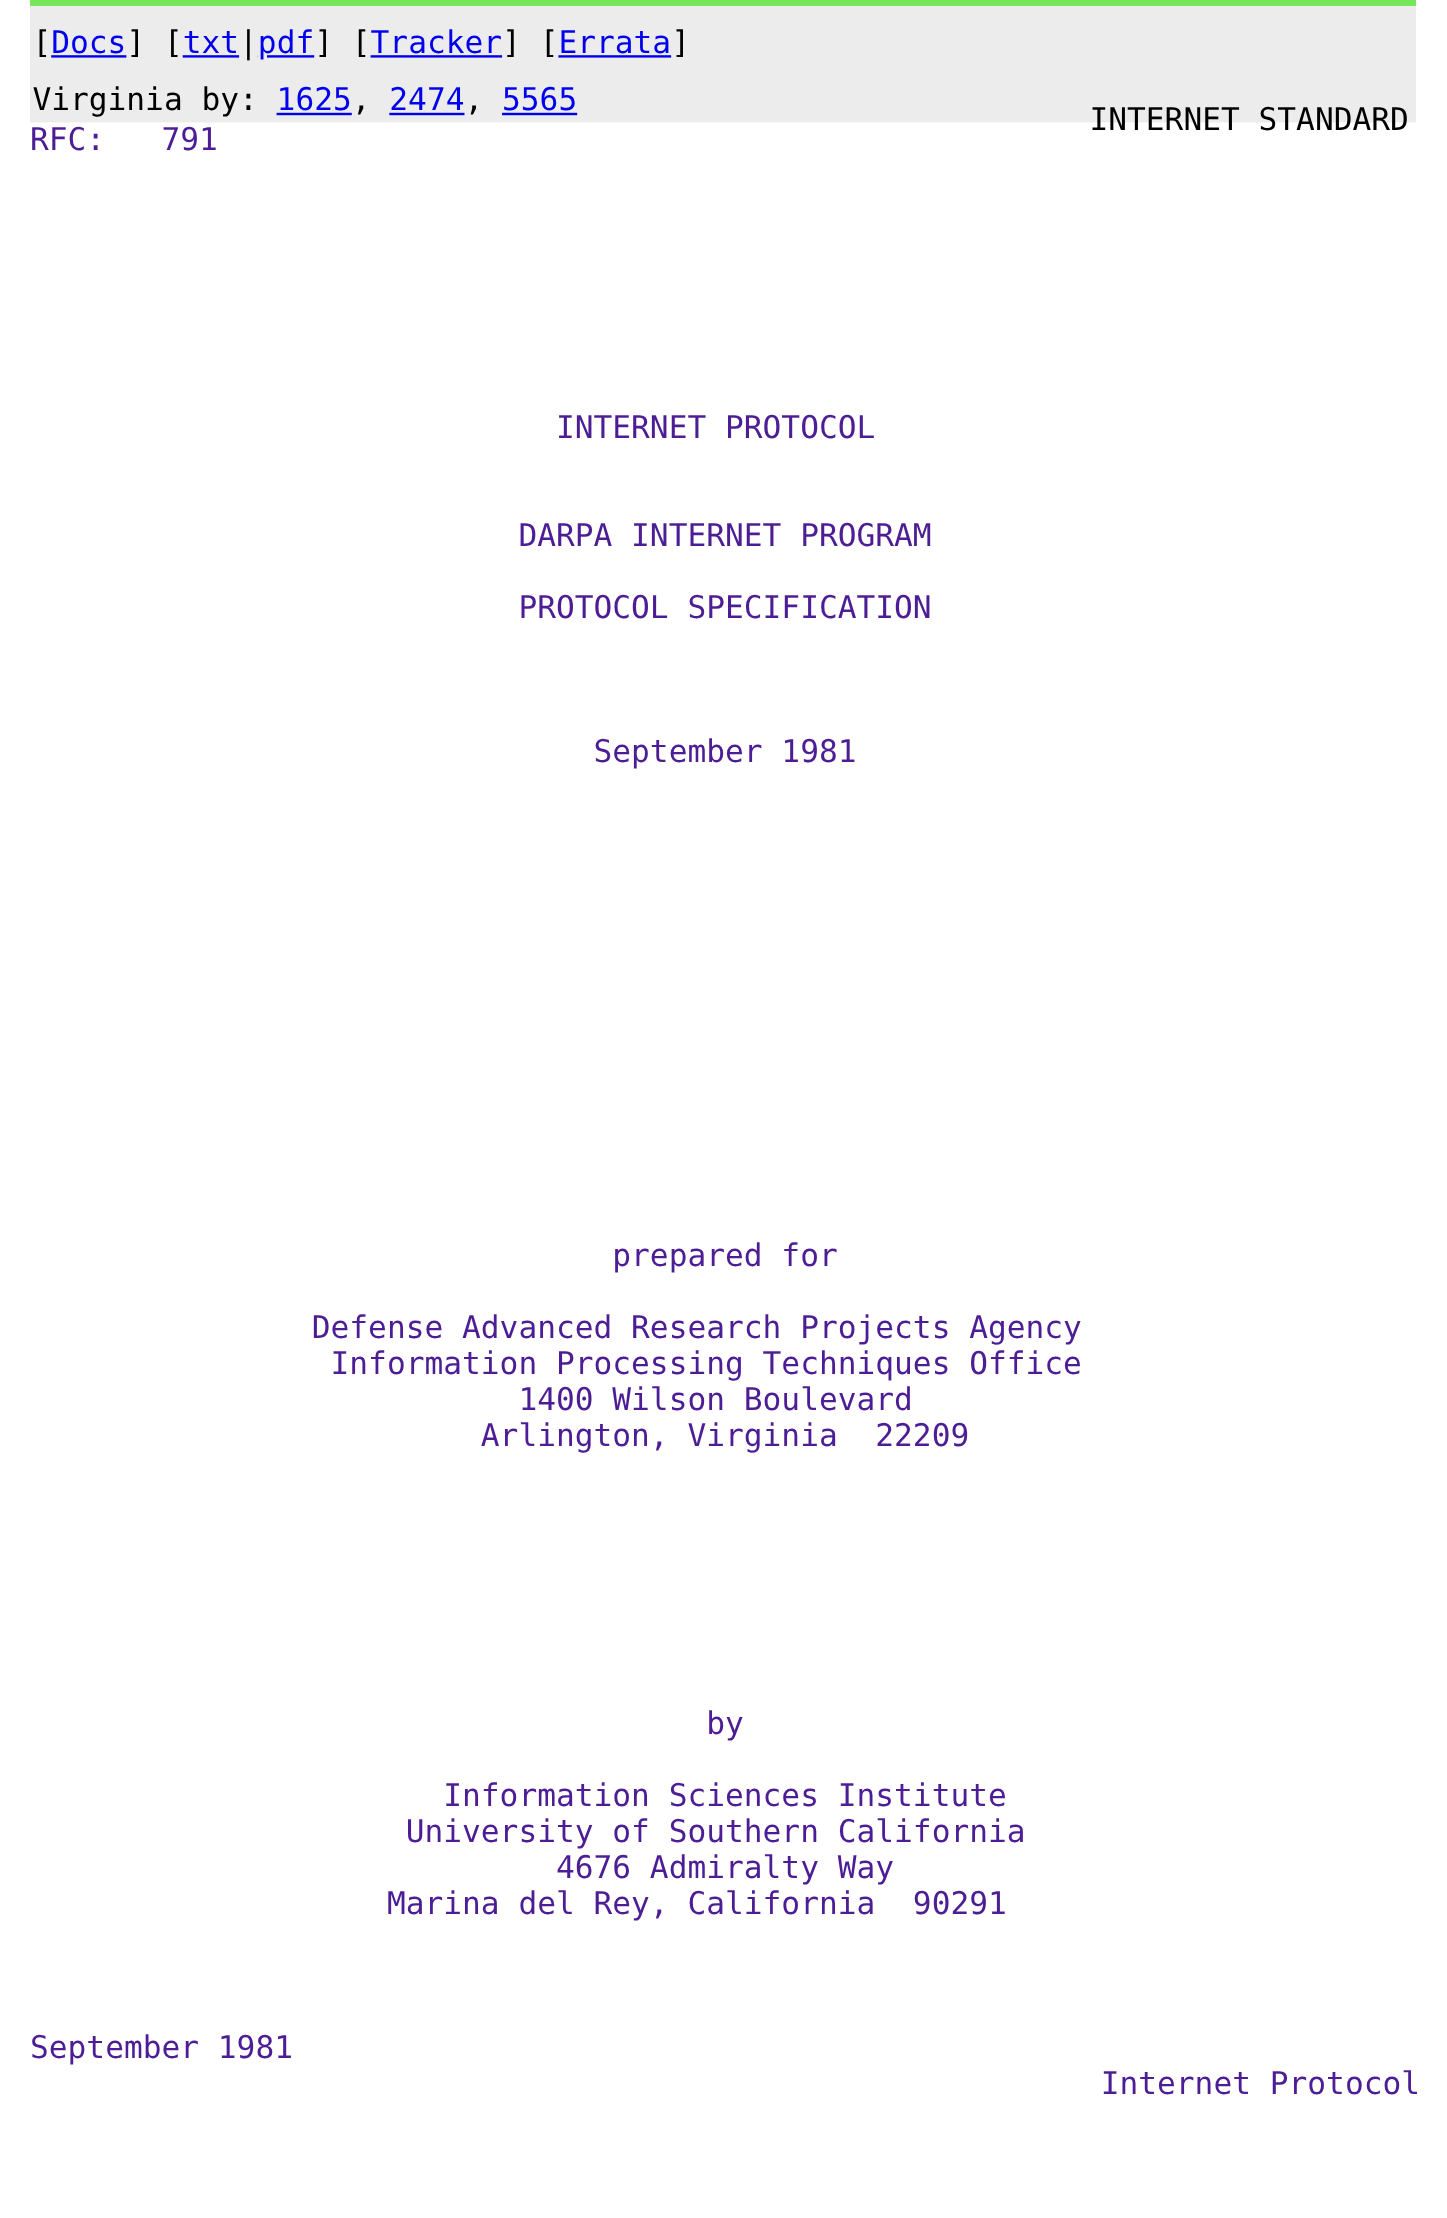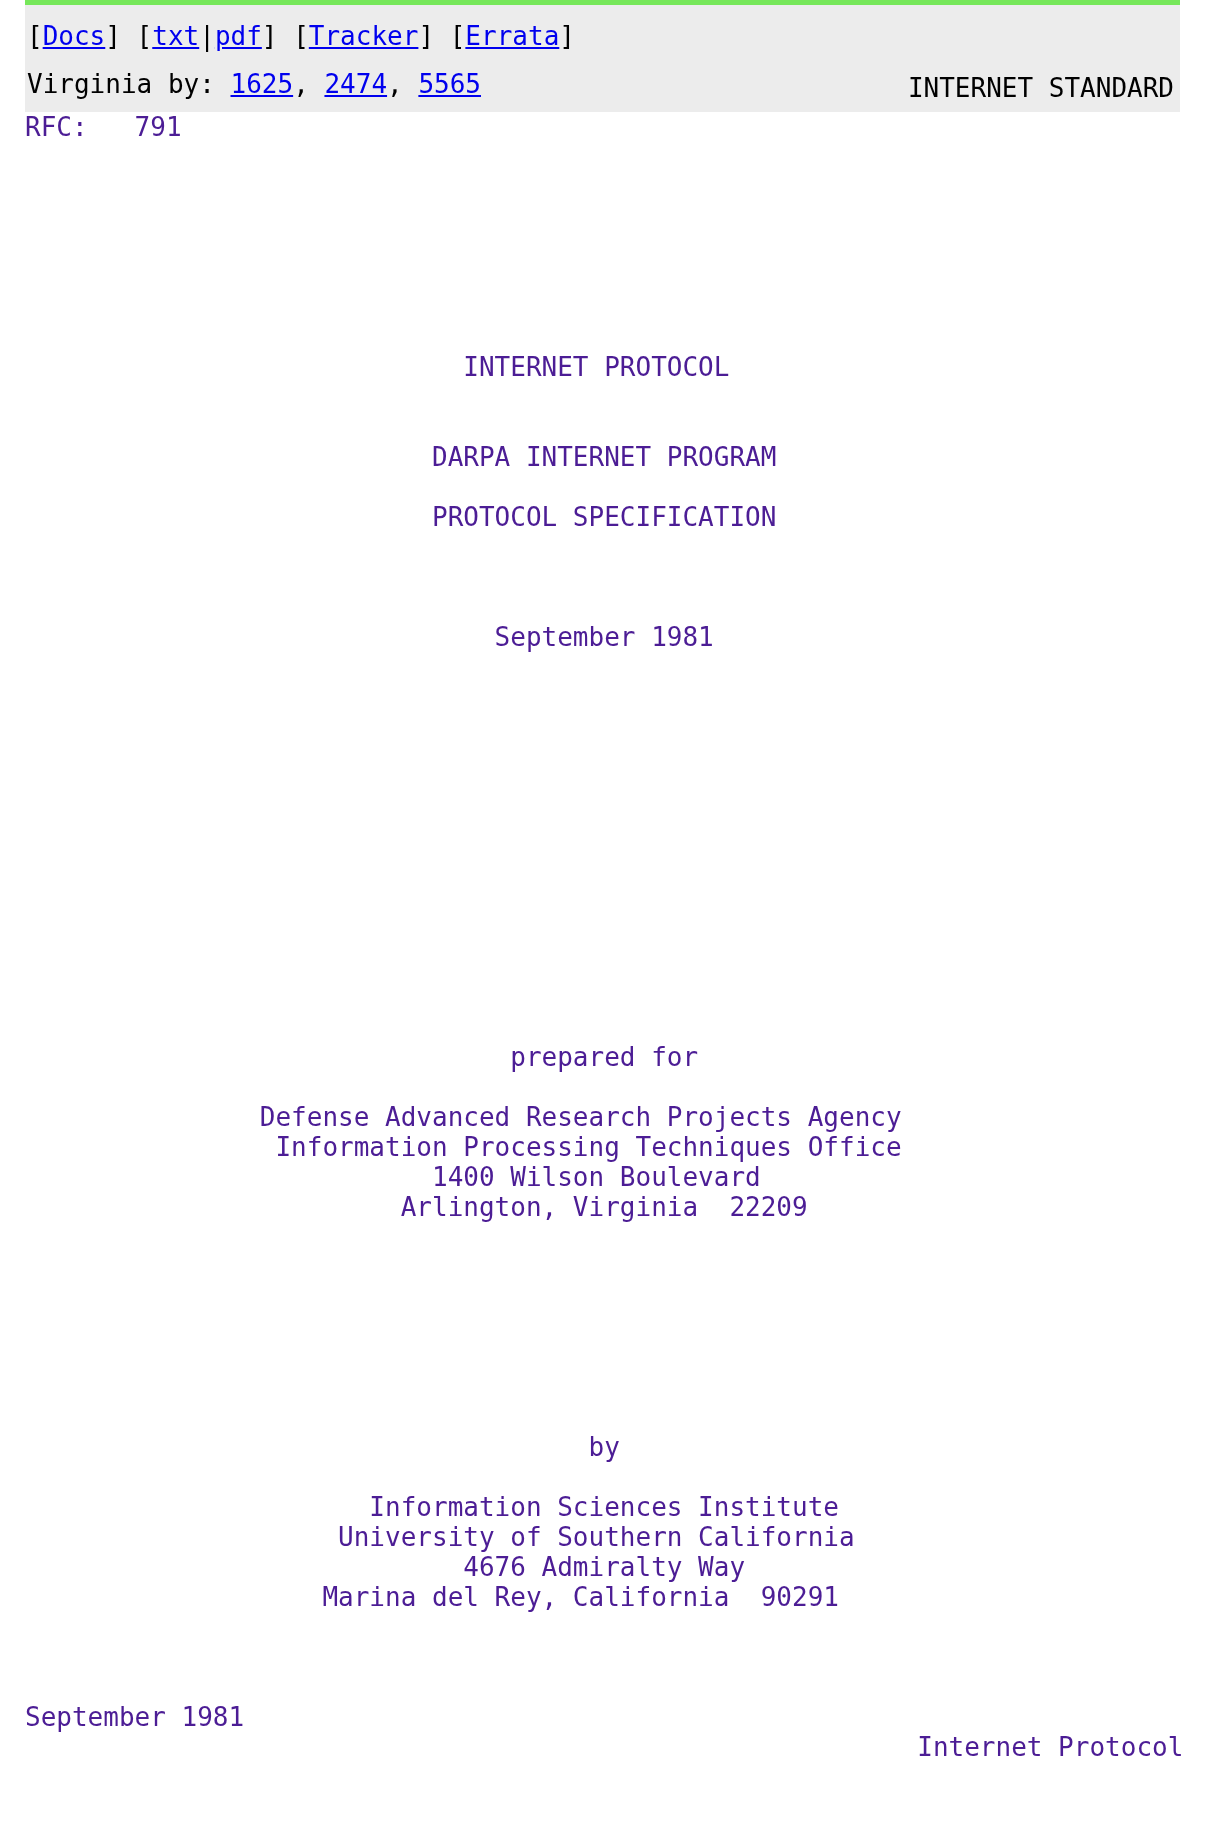--- a/index.html
+++ b/index.html
@@ -14,39 +14,39 @@
     font-family: "DejaVu Sans Mono", "Liberation Mono", monospace;
   }
   .statusbar {
     margin: 0 26px 0 25px;
     height: 5px;
     background: #76e75a;
   }
   .meta {
     margin: 0 26px 0 25px;
     background: #ececec;
-    padding: 16px 4px 13px 2px;
+    padding: 16px 4px 3px 2px;
     font-size: 26px;
     line-height: 30px;
   }
   .meta-line {
     position: relative;
     white-space: pre;
     height: 30px;
   }
   .meta-spacer { height: 18px; }
   a.doclink {
     color: #0000ee;
     text-decoration: underline;
     cursor: pointer;
   }
   .right-slot {
     position: absolute;
     right: 2px;
-    top: 4px;
+    top: 16px;
     white-space: pre;
   }
   .errata-text { color: #c00000; }
   pre.doc {
     margin: 0 26px 0 25px;
     padding: 0;
     font-family: "DejaVu Sans Mono", "Liberation Mono", monospace;
     font-size: 26px;
     line-height: 30px;
     white-space: pre;

